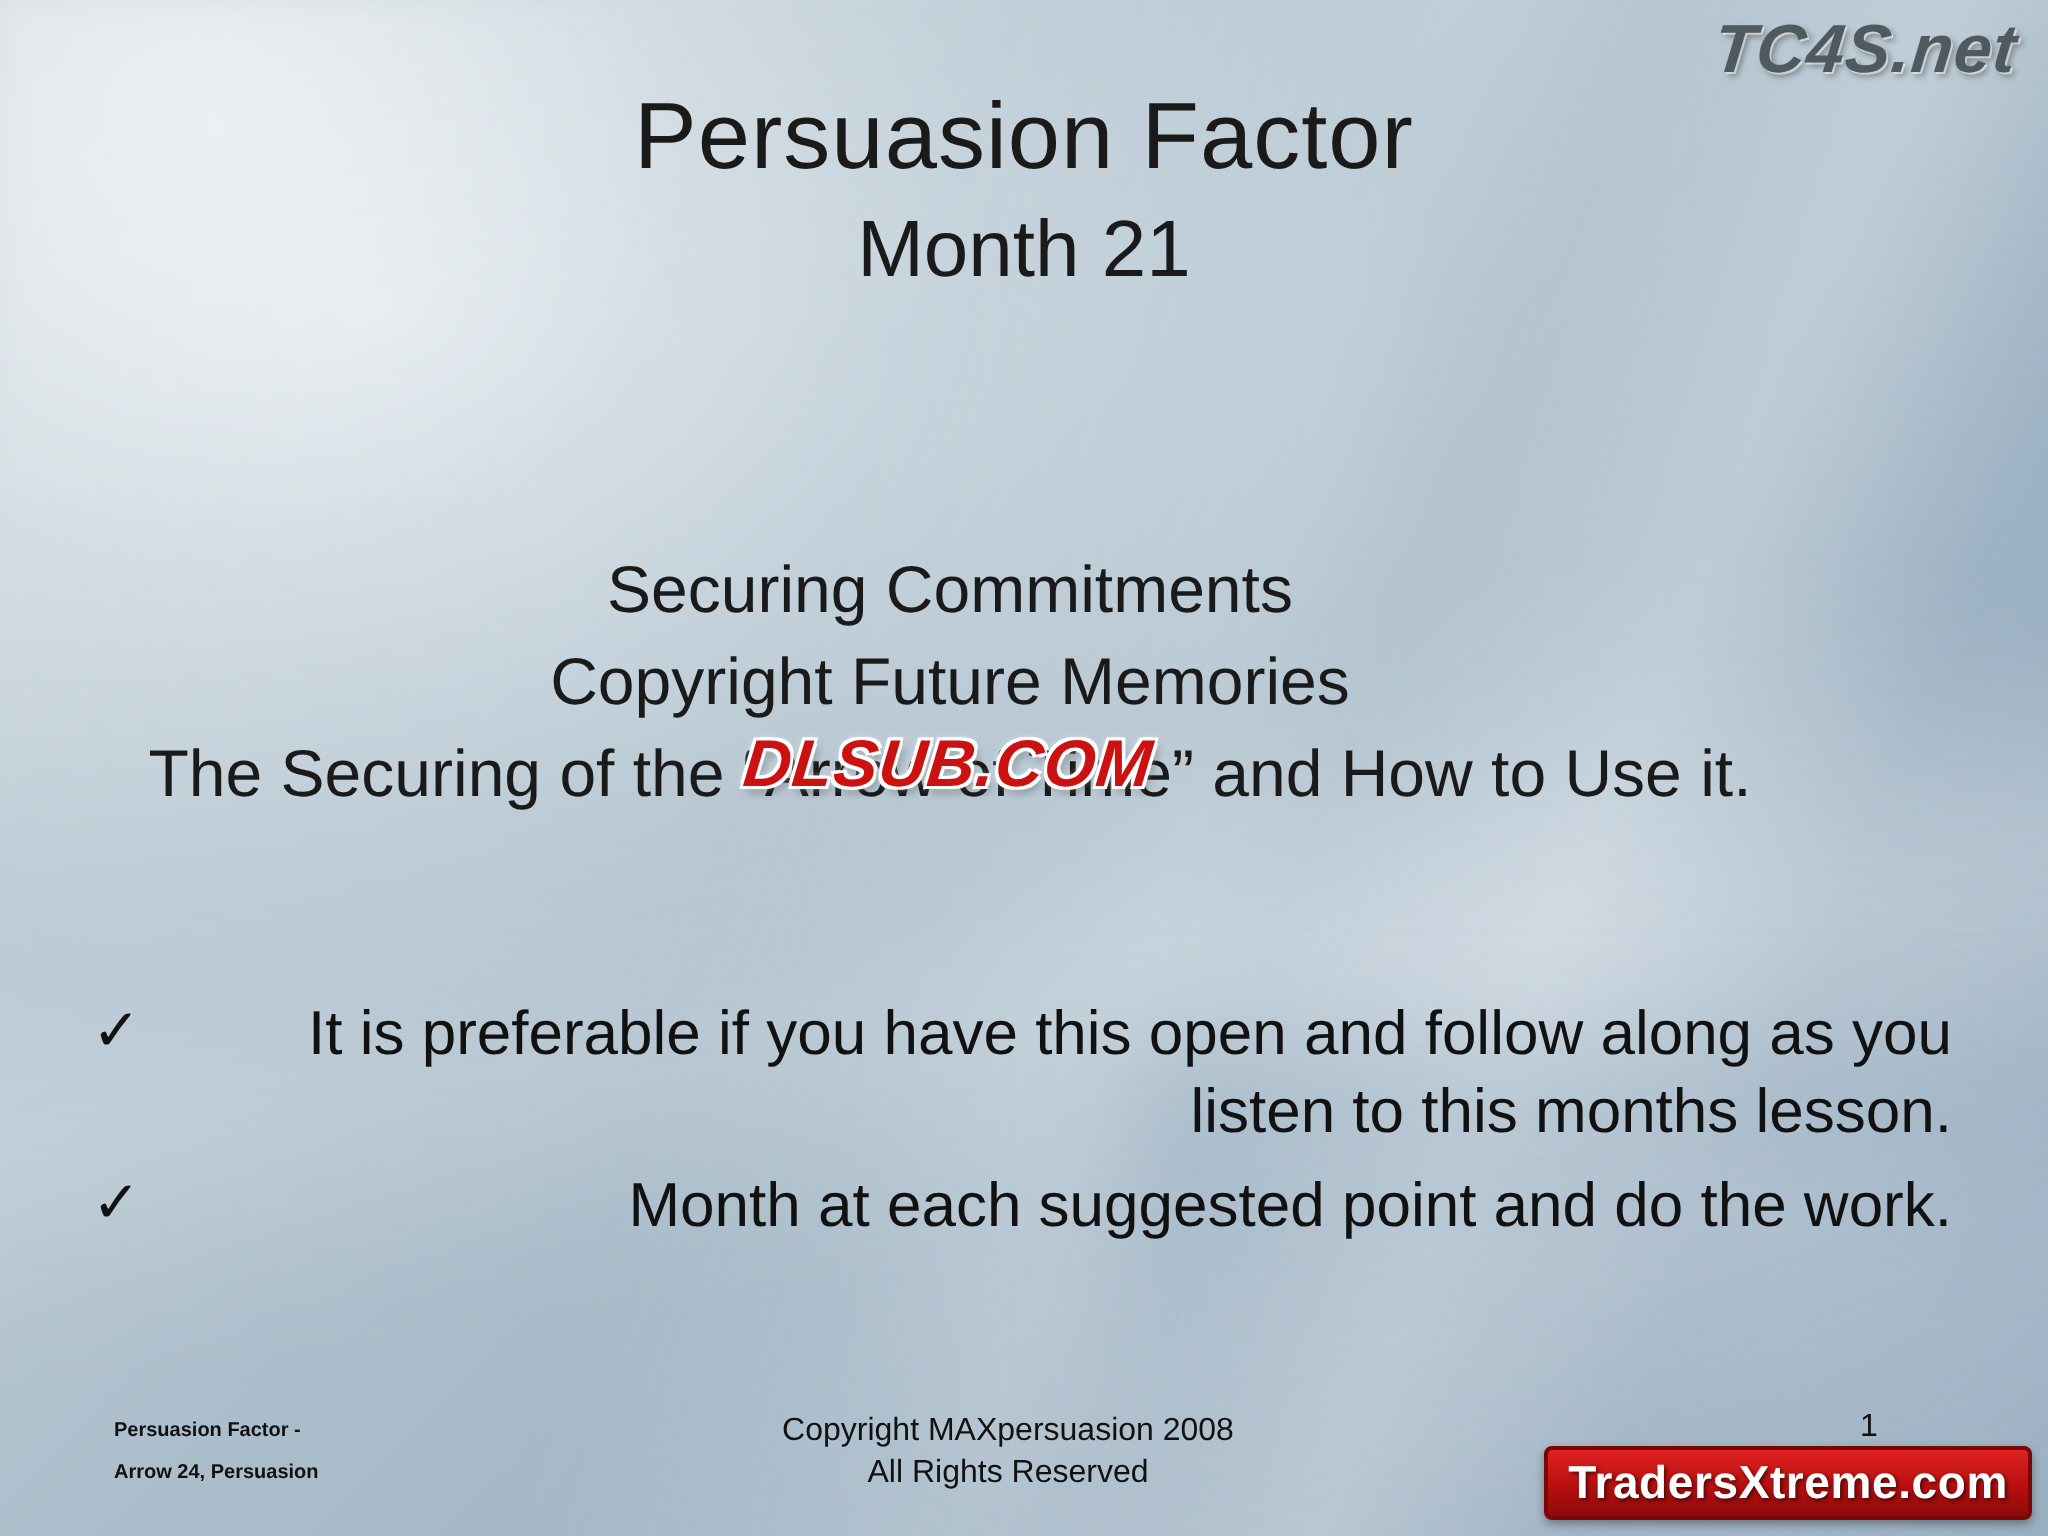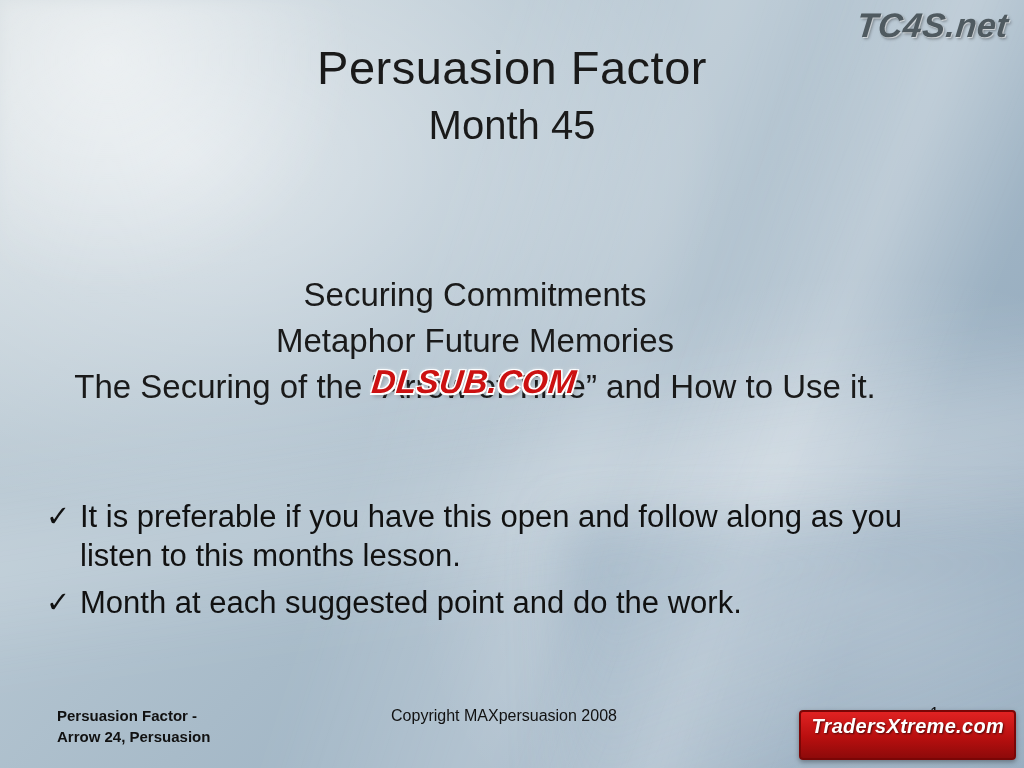--- a/index.html
+++ b/index.html
@@ -115,27 +115,28 @@
   }
   .check {
     flex: 0 0 auto;
     width: 34px;
     font-size: 29px;
     line-height: 39px;
     text-align: left;
   }
   .bullet-text {
     flex: 1 1 auto;
+    text-align: right;
   }
 
   .footer-left {
     position: absolute;
     left: 57px;
     top: 705px;
-    font-size: 15px;
+    font-size: 10px;
     line-height: 21px;
     font-weight: bold;
     color: #111;
   }
   .footer-center {
     position: absolute;
     left: 0;
     top: 705px;
     width: 1008px;
     text-align: center;
@@ -191,51 +192,50 @@
   }
 
   
   .traders {
     position: absolute;
     right: 8px;
     bottom: 8px;
     background: linear-gradient(180deg, #e02222 0%, #b80f0f 55%, #8e0a0a 100%);
     border: 2px solid #7a0606;
     border-radius: 4px;
-    padding: 3px 10px 20px 10px;
+    padding: 3px 10px 3px 10px;
     color: #ffffff;
-    font-size: 20px;
-    font-weight: bold;
-    font-style: italic;
+    font-size: 23px;
+    font-weight: bold;
     letter-spacing: 0.3px;
     text-shadow: 1px 1px 2px rgba(0,0,0,0.6);
     box-shadow: 0 2px 5px rgba(0,0,0,0.35);
   }
 </style>
 </head>
 <body>
 
 <div class="slide">
 
   <div class="band band-1"></div>
   <div class="band band-2"></div>
   <div class="band band-3"></div>
   <div class="band band-4"></div>
   <div class="band band-5"></div>
 
   <div class="tc4s">TC4S.net</div>
 
   <div class="title-block">
     <div class="title-line-1">Persuasion Factor</div>
-    <div class="title-line-3">Month 45</div>
+    <div class="title-line-3">Month 21</div>
   </div>
 
   <div class="subtitle-block">
     <div class="subtitle-line">Securing Commitments</div>
-    <div class="subtitle-line">Metaphor Future Memories</div>
+    <div class="subtitle-line">Copyright Future Memories</div>
     <div class="subtitle-wrap">The Securing of the “Arrow of Time” and How to Use it.</div>
   </div>
 
   <div class="dlsub">DLSUB.COM</div>
 
   <div class="bullets">
     <div class="bullet">
       <span class="check">✓</span>
       <span class="bullet-text">It is preferable if you have this open and follow along as you listen to this months lesson.</span>
     </div>
@@ -245,19 +245,20 @@
     </div>
   </div>
 
   <div class="footer-left">
     <div>Persuasion Factor -</div>
     <div>Arrow 24, Persuasion</div>
   </div>
 
   <div class="footer-center">
     <span class="c1">Copyright MAXpersuasion 2008</span>
+    <span class="c2">All Rights Reserved</span>
   </div>
 
   <div class="page-number">1</div>
 
   <div class="traders">TradersXtreme.com</div>
 
 </div>
 
 </body></html>

